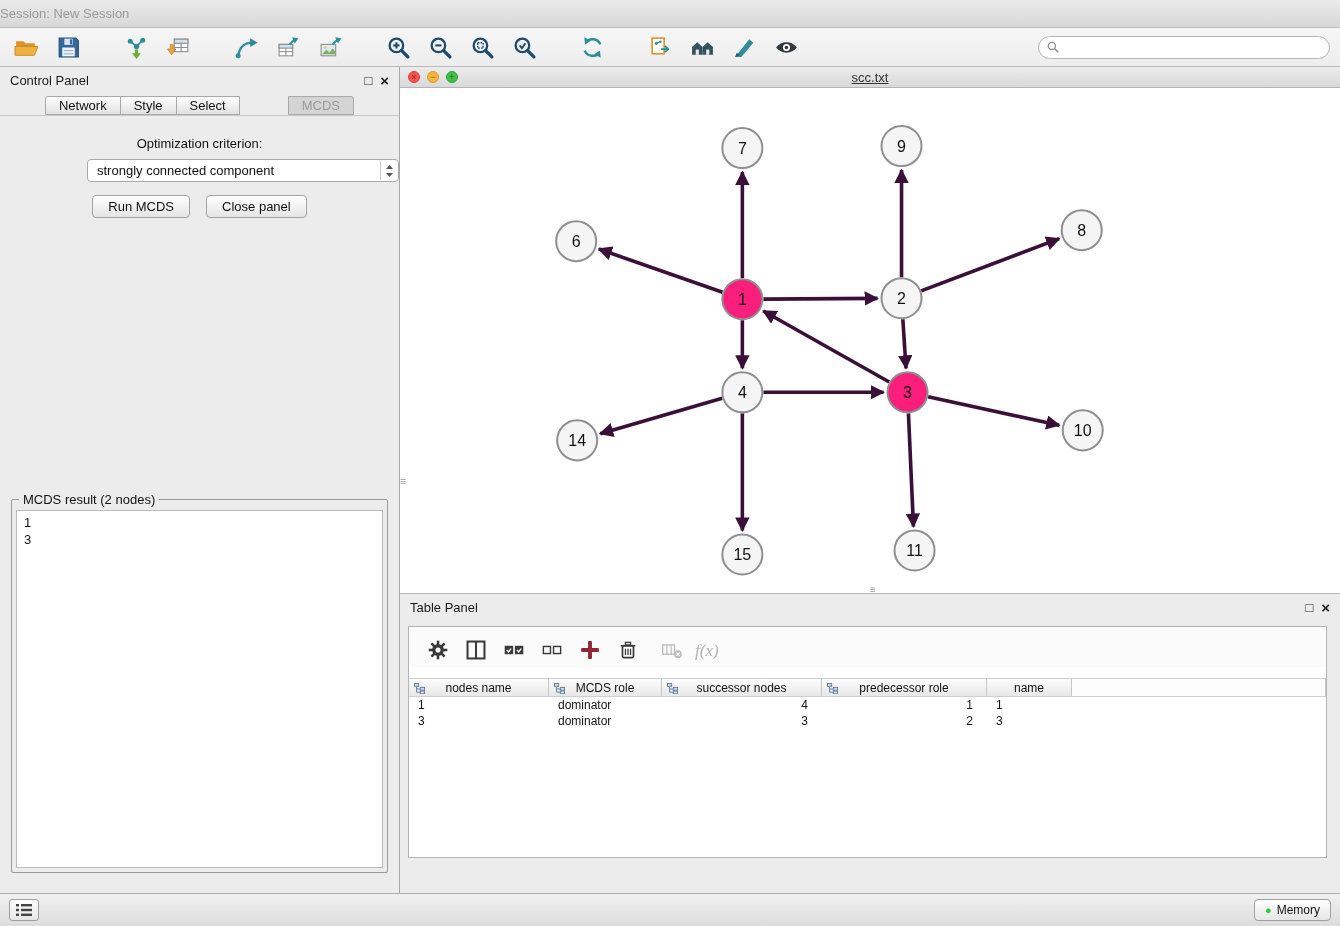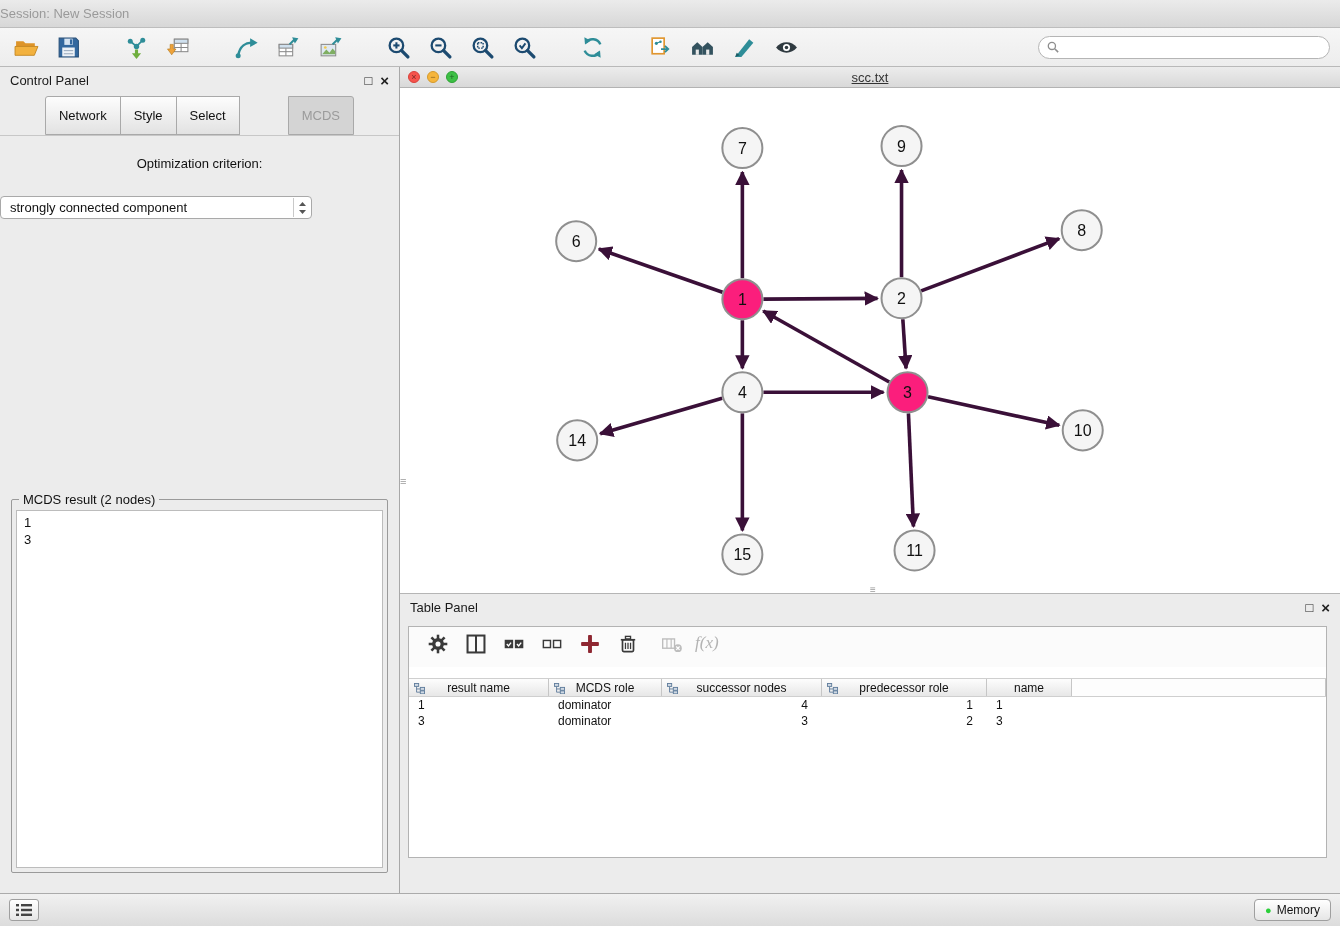--- a/index.html
+++ b/index.html
@@ -25,27 +25,27 @@
 
   
   .cpanel { width:400px; background:#ececec; border-right:1px solid #a8a8a8;
     display:flex; flex-direction:column; }
   .phead { height:27px; display:flex; align-items:center; padding:0 10px;
     font-size:13px; color:#1a1a1a; }
   .phead .picons { margin-left:auto; display:flex; align-items:center; gap:8px; }
   .pic { font-size:13px; color:#222; font-weight:bold; line-height:1; cursor:default; }
   .cp-tabs { display:flex; justify-content:center; padding:2px 0 0 0; }
   .tab { border:1px solid #a9a9a9; background:linear-gradient(#fdfdfd,#e2e2e2);
-    padding:11px 13px; font-size:13px; color:#111; margin-left:-1px; }
+    padding:1px 13px; font-size:13px; color:#111; margin-left:-1px; }
   .tab:first-child { border-radius:3px 0 0 0; margin-left:0; }
   .tab:last-child { border-radius:0 3px 0 0;margin-left:48px; }
   .tab.active { background:#d4d4d4; color:#9b9b9b; }
   .cp-content { flex:1; position:relative; border-top:1px solid #c7c7c7; background:#ececec; }
   .opt-label { text-align:center; margin-top:20px; font-size:13px; color:#111; }
-  .select-row { display:flex; justify-content:flex-start; margin-top:25px; }
+  .select-row { display:flex; justify-content:flex-end; margin-top:8px; }
   .selectbox { width:312px; height:23px; background:#fff; border:1px solid #a9a9a9; border-radius:4px;
     display:flex; align-items:center; font-size:13px; color:#111; padding-left:9px; position:relative; }
   .selectbox .spin { position:absolute; right:1px; top:1px; bottom:1px; width:17px;
     border-left:1px solid #c9c9c9; display:flex; flex-direction:column; align-items:center; justify-content:center; }
   .btn-row { display:flex; justify-content:center; gap:16px; margin-top:13px; }
   .btn { background:linear-gradient(#ffffff,#e4e4e4); border:1px solid #a3a3a3; border-radius:4px;
     font-size:13px; color:#111; padding:3px 15px; font-family:"Liberation Sans",sans-serif; }
   .result-group { position:absolute; left:11px; right:11px; bottom:20px; height:374px;
     border:1px solid #9a9a9a; border-radius:2px; }
   .result-legend { position:absolute; top:-8px; left:7px; background:#ececec; padding:0 4px;
@@ -69,21 +69,21 @@
   .net-canvas svg { width:100%; height:100%; display:block; }
   .grip-v { position:absolute; left:0; top:390px; width:8px; height:22px; color:#9a9a9a;
     font-size:11px; line-height:7px; }
   .grip-h { position:absolute; left:50%; bottom:-2px; color:#9a9a9a; font-size:10px; }
 
   
   .tpanel { height:300px; background:#ececec; display:flex; flex-direction:column; border-top:1px solid #b5b5b5; }
   .tp-body { margin:5px 13px 0 8px; height:232px; border:1px solid #b3b3b3; background:#fff;
     display:flex; flex-direction:column; }
   .tp-toolbar { height:40px; display:flex; align-items:center; padding:0 14px; background:#fbfbfb; }
-  .tp-tbtn { width:30px; height:28px; display:flex; align-items:flex-start; justify-content:center; margin-right:8px; }
+  .tp-tbtn { width:30px; height:28px; display:flex; align-items:flex-end; justify-content:center; margin-right:8px; }
   .tp-tbtn svg { width:22px; height:22px; }
   .fx { font-family:"Liberation Serif", serif; font-style:italic; font-size:17px; color:#b3b3b3; }
   .tbl { flex:1; overflow:hidden; }
   .thead { display:grid; grid-template-columns:140px 113px 160px 165px 85px 1fr; height:19px;
     border-top:1px solid #cfcfcf; border-bottom:1px solid #cfcfcf; }
   .th { position:relative; display:flex; align-items:center; justify-content:center; font-size:12px; color:#111;
     background:linear-gradient(#fdfdfd,#e7e7e7); border-right:1px solid #c6c6c6; }
   .th .hicon { position:absolute; left:5px; top:4px; }
   .th-fill { background:#fdfdfd; }
   .trow { display:grid; grid-template-columns:140px 113px 160px 165px 85px 1fr; height:16px;
@@ -282,20 +282,24 @@
         <div class="selectbox">
           <span>strongly connected component</span>
           <span class="spin">
             <svg width="9" height="14" viewBox="0 0 9 14">
                 <path d="M4.5 1L8 5H1z" fill="#555"></path>
                 <path d="M4.5 13L1 9h7z" fill="#555"></path>
               </svg>
           </span>
         </div>
       </div>
+      <div class="btn-row">
+        <button class="btn">Run MCDS</button>
+        <button class="btn">Close panel</button>
+      </div>
       <div class="result-group">
         <span class="result-legend">MCDS result (2 nodes)</span>
         <div class="result-area">
           <div>1</div>
           <div>3</div>
         </div>
       </div>
     </div>
   </div>
 
@@ -457,21 +461,21 @@
         <div style="height:11px;"></div>
         <div class="tbl">
           <div class="thead">
             <div class="th">
               <svg class="hicon" width="11" height="11" viewBox="0 0 12 12">
                   <path d="M2.8 4v6h4M2.8 6.5h4" stroke="#607d9c" fill="none"></path>
                   <rect x="0.5" y="0.5" width="4.6" height="3.2" fill="#cfd9e4" stroke="#607d9c"></rect>
                   <rect x="6.9" y="4.8" width="4.6" height="3.2" fill="#cfd9e4" stroke="#607d9c"></rect>
                   <rect x="6.9" y="8.6" width="4.6" height="3.2" fill="#cfd9e4" stroke="#607d9c"></rect>
                 </svg>
-              <span>result name</span>
+              <span>nodes name</span>
             </div>
             <div class="th">
               <svg class="hicon" width="11" height="11" viewBox="0 0 12 12">
                   <path d="M2.8 4v6h4M2.8 6.5h4" stroke="#607d9c" fill="none"></path>
                   <rect x="0.5" y="0.5" width="4.6" height="3.2" fill="#cfd9e4" stroke="#607d9c"></rect>
                   <rect x="6.9" y="4.8" width="4.6" height="3.2" fill="#cfd9e4" stroke="#607d9c"></rect>
                   <rect x="6.9" y="8.6" width="4.6" height="3.2" fill="#cfd9e4" stroke="#607d9c"></rect>
                 </svg>
               <span>MCDS role</span>
             </div>

